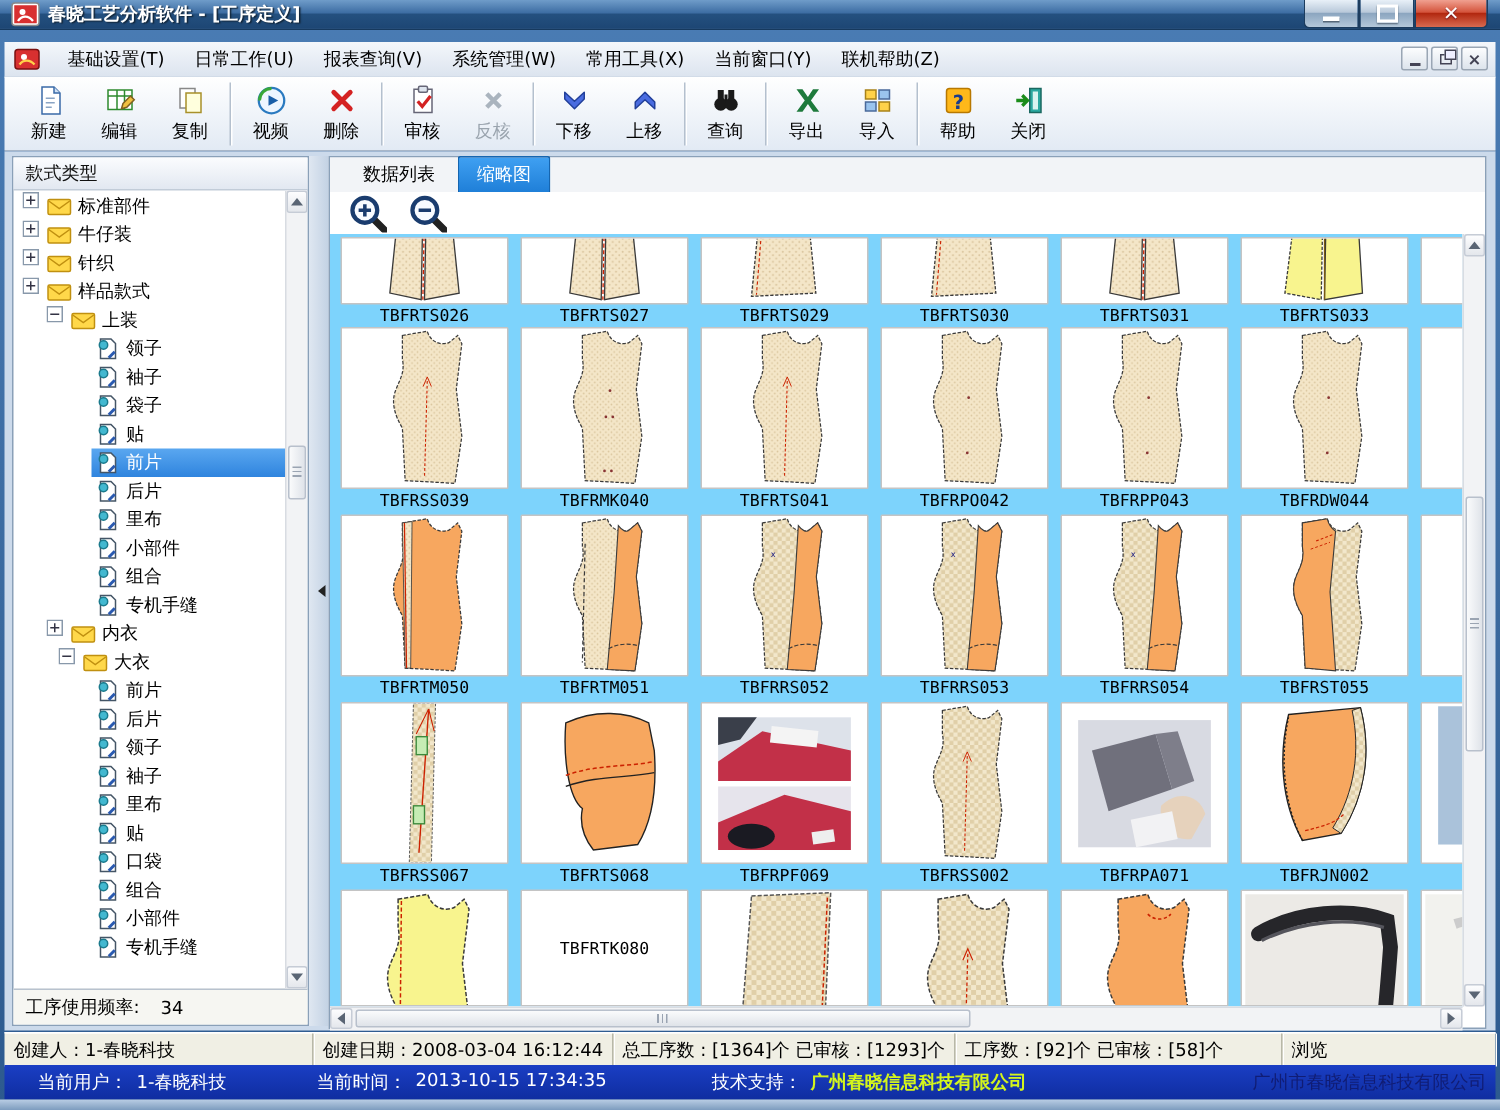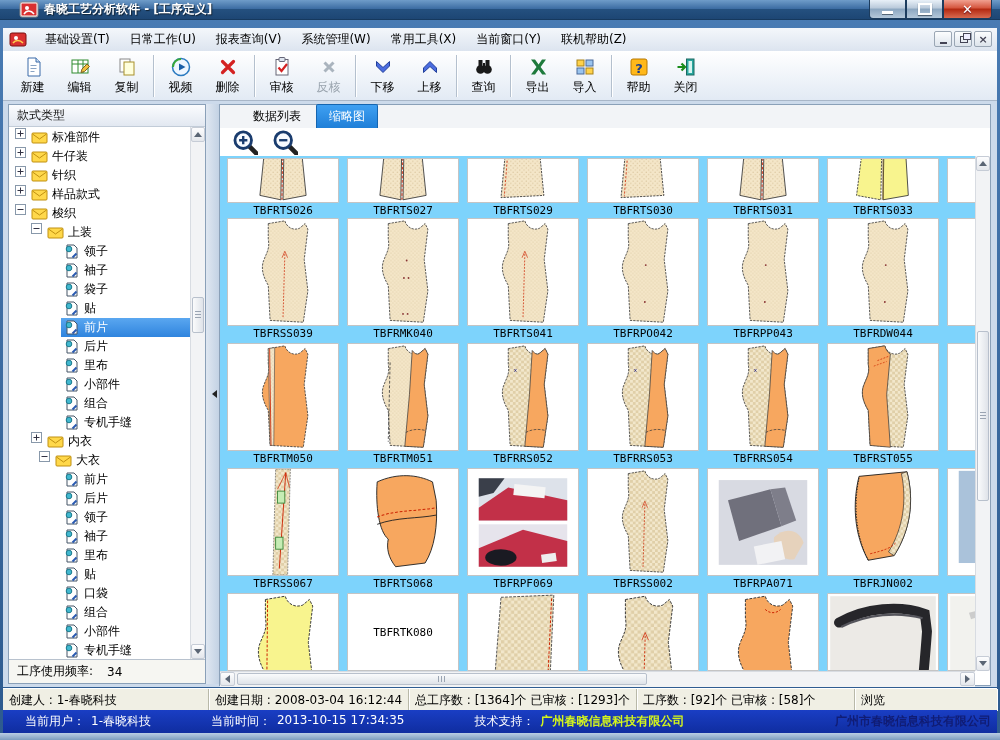--- a/index.html
+++ b/index.html
@@ -1,19 +1,19 @@
 <!DOCTYPE html>
 <html><head>
 <meta charset="utf-8">
 <style>
   html,body{margin:0;padding:0;}
   body{width:1000px;height:740px;font-family:"DejaVu Sans",sans-serif;font-size:12px;background:#1c3c64;overflow:hidden;}
   .window{position:relative;width:1000px;height:740px;background:linear-gradient(#4a7cb4,#2d5a8e);box-sizing:border-box;}
   
-  .titlebar{position:absolute;left:0;top:0;width:100%;height:20px;background:linear-gradient(#6f9cc9 0%,#3d6da3 45%,#24507f 50%,#1d4674 100%);display:flex;align-items:center;box-sizing:border-box;border-bottom:1px solid #16395e;padding-left:12px;}
+  .titlebar{position:absolute;left:0;top:0;width:100%;height:20px;background:linear-gradient(#6f9cc9 0%,#3d6da3 45%,#24507f 50%,#1d4674 100%);display:flex;align-items:center;box-sizing:border-box;border-bottom:1px solid #16395e;}
   .app-ico{width:20px;height:18px;margin:0 5px 0 7px;}
   .title-text{color:#fff;font-weight:bold;font-size:12px;text-shadow:1px 1px 1px #123;}
   .winbtns{position:absolute;right:8px;top:0;display:flex;}
   .wbtn{width:37px;height:19px;border:1px solid #1c3c5e;border-top:none;box-sizing:border-box;background:linear-gradient(#e8f0f8,#b9c9da 45%,#8ca6c0 50%,#b4c8da);display:flex;align-items:center;justify-content:center;color:#fff;}
   .wbtn.close{width:49px;background:linear-gradient(#f0a090,#d4543c 45%,#b22810 50%,#d86a50);border-bottom-right-radius:4px;}
   .wbtn.min{border-bottom-left-radius:4px;}
   .g-min{width:11px;height:3px;background:#fff;box-shadow:0 1px 0 #567;margin-top:6px;}
   .g-max{width:10px;height:8px;border:2px solid #fff;box-shadow:0 1px 1px #567;}
   .g-x{color:#fff;font-weight:bold;font-size:13px;text-shadow:0 1px 1px #612;}
   
@@ -53,21 +53,21 @@
   .tri-lf{width:0;height:0;border:4px solid transparent;border-right:5px solid #5a6574;margin-left:-4px;}
   .tri-rt{width:0;height:0;border:4px solid transparent;border-left:5px solid #5a6574;margin-right:-4px;}
   .sb-thumb{position:absolute;left:1px;width:12px;background:linear-gradient(90deg,#fafbfc,#dfe3e9);border:1px solid #b8c0cc;border-radius:2px;box-sizing:border-box;}
   .grip{position:absolute;left:2px;right:2px;top:50%;height:7px;margin-top:-4px;background:repeating-linear-gradient(#9aa4b2 0 1px,transparent 1px 3px);}
   .lp-freq{height:23px;border-top:1px solid #b8c2ce;background:#f6f6f2;display:flex;align-items:center;padding-left:8px;gap:14px;font-size:12px;}
   
   .splitter{position:absolute;left:203px;top:3px;width:13px;height:580px;background:linear-gradient(90deg,#dfe7f1,#c3d2e4);display:flex;align-items:center;justify-content:center;}
   .split-arrow{width:0;height:0;border:4px solid transparent;border-right:5px solid #222;}
   
   .mainpanel{position:absolute;left:216px;top:3px;right:6px;height:582px;background:#fff;border:1px solid #8aa0b8;box-sizing:border-box;}
-  .tabsrow{position:absolute;left:0;right:0;top:0;height:23px;background:#f2f4f7;border-bottom:1px solid #c8d2dc;display:flex;align-items:flex-end;padding-left:20px;gap:2px;}
+  .tabsrow{position:absolute;left:0;right:0;top:0;height:23px;background:#f2f4f7;border-bottom:1px solid #c8d2dc;display:flex;align-items:flex-end;padding-left:9px;gap:2px;}
   .tab{padding:3px 12px 3px;font-size:12px;color:#000;border:1px solid transparent;border-bottom:none;}
   .tab.active{background:linear-gradient(#3fa0f2,#1f7fd8);color:#fff;border:1px solid #1565b0;border-bottom:none;border-radius:2px 2px 0 0;}
   .zoombar{position:absolute;left:0;right:0;top:23px;height:28px;background:#fff;display:flex;align-items:center;gap:14px;padding-left:12px;}
   .zico{width:26px;height:26px;}
   .grid{position:absolute;left:0;top:51px;right:15px;height:515px;overflow:hidden;background:#7dd3fc;}
   .grow{position:absolute;left:0;right:0;display:flex;padding-left:7px;gap:8px;}
   .gcell{flex:0 0 112px;width:112px;background:#fff;border:1px solid #c4c4c4;border-radius:1px;box-sizing:border-box;overflow:hidden;position:relative;}
   .gcell svg{display:block;}
   .glabel{flex:0 0 112px;width:112px;text-align:center;font-family:"DejaVu Sans Mono",monospace;font-size:11px;color:#000;letter-spacing:0;}
   .lblrow{position:absolute;left:0;right:0;display:flex;padding-left:7px;gap:8px;height:14px;line-height:14px;}
@@ -78,21 +78,21 @@
   .sbh-btn{position:absolute;top:0;width:15px;height:14px;background:linear-gradient(#fdfdfe,#e4e7ec);border:1px solid #c6ccd6;box-sizing:border-box;display:flex;align-items:center;justify-content:center;border-radius:2px;}
   .sbh-thumb{position:absolute;top:1px;height:12px;background:linear-gradient(#fafbfc,#dfe3e9);border:1px solid #b8c0cc;border-radius:2px;box-sizing:border-box;}
   .griph{position:absolute;top:2px;bottom:2px;left:50%;width:7px;margin-left:-4px;background:repeating-linear-gradient(90deg,#9aa4b2 0 1px,transparent 1px 3px);}
   
   .statusbar{position:absolute;left:3px;right:3px;top:688px;height:22px;background:#f0efe4;border-top:1px solid #fff;display:flex;align-items:stretch;font-size:12px;color:#000;}
   .sfield{display:flex;align-items:center;padding-left:6px;border-right:1px solid #b8b8a8;box-shadow:1px 0 0 #fff;box-sizing:border-box;white-space:nowrap;overflow:hidden;}
   .bluebar{position:absolute;left:3px;right:3px;top:710px;height:23px;background:linear-gradient(#1a3ec4,#0f2da0);display:flex;align-items:center;color:#fff;font-size:12px;white-space:nowrap;}
   .bluebar b{font-weight:normal;text-align:center;}
   .bb-seg{margin-left:22px;display:flex;gap:6px;}
   .bb-support-val{color:#d4f51c;font-weight:bold;}
-  .bb-watermark{position:absolute;right:6px;color:#101a6e;font-weight:bold;opacity:.9;}
+  .bb-watermark{position:absolute;right:6px;color:#101a6e;font-weight:normal;opacity:.9;}
   .bottomstrip{position:absolute;left:0;right:0;top:733px;height:7px;background:linear-gradient(#b9cde4,#7d9cbe);}
 </style>
 </head>
 <body>
 <div>
     <svg width="0" height="0" style="position:absolute">
       <defs>
  <pattern id="dots" width="4" height="4" patternUnits="userSpaceOnUse">
           <rect width="4" height="4" fill="#f4e6c8"></rect>
           <circle cx="1" cy="1" r="0.6" fill="#d9c49c"></circle>
@@ -321,33 +321,20 @@
                 <path d="M2.5 5.5h6M5.5 2.5v6" stroke="#334" stroke-width="1"></path>
               </svg>
               <span class="thl">
                 <svg class="ticon" viewBox="0 0 17 15">
                   <rect x="1" y="3" width="15" height="10" rx="1" fill="#ffd84a" stroke="#c09010"></rect>
                   <path d="M1.5 4 l7 5 7-5" stroke="#c09010" fill="none"></path>
                 </svg>
                 <span class="tlabel">样品款式</span>
               </span>
             </div>
-            <div class="trow" style="padding-left:6px">
-              <svg class="tnode" viewBox="0 0 11 11">
-                <rect x="0.5" y="0.5" width="10" height="10" fill="#fff" stroke="#8898aa"></rect>
-                <path d="M2.5 5.5h6" stroke="#334" stroke-width="1"></path>
-              </svg>
-              <span class="thl">
-                <svg class="ticon" viewBox="0 0 17 15">
-                  <rect x="1" y="3" width="15" height="10" rx="1" fill="#ffd84a" stroke="#c09010"></rect>
-                  <path d="M1.5 4 l7 5 7-5" stroke="#c09010" fill="none"></path>
-                </svg>
-                <span class="tlabel">梭织</span>
-              </span>
-            </div>
             <div class="trow" style="padding-left:22px">
               <svg class="tnode" viewBox="0 0 11 11">
                 <rect x="0.5" y="0.5" width="10" height="10" fill="#fff" stroke="#8898aa"></rect>
                 <path d="M2.5 5.5h6" stroke="#334" stroke-width="1"></path>
               </svg>
               <span class="thl">
                 <svg class="ticon" viewBox="0 0 17 15">
                   <rect x="1" y="3" width="15" height="10" rx="1" fill="#ffd84a" stroke="#c09010"></rect>
                   <path d="M1.5 4 l7 5 7-5" stroke="#c09010" fill="none"></path>
                 </svg>

